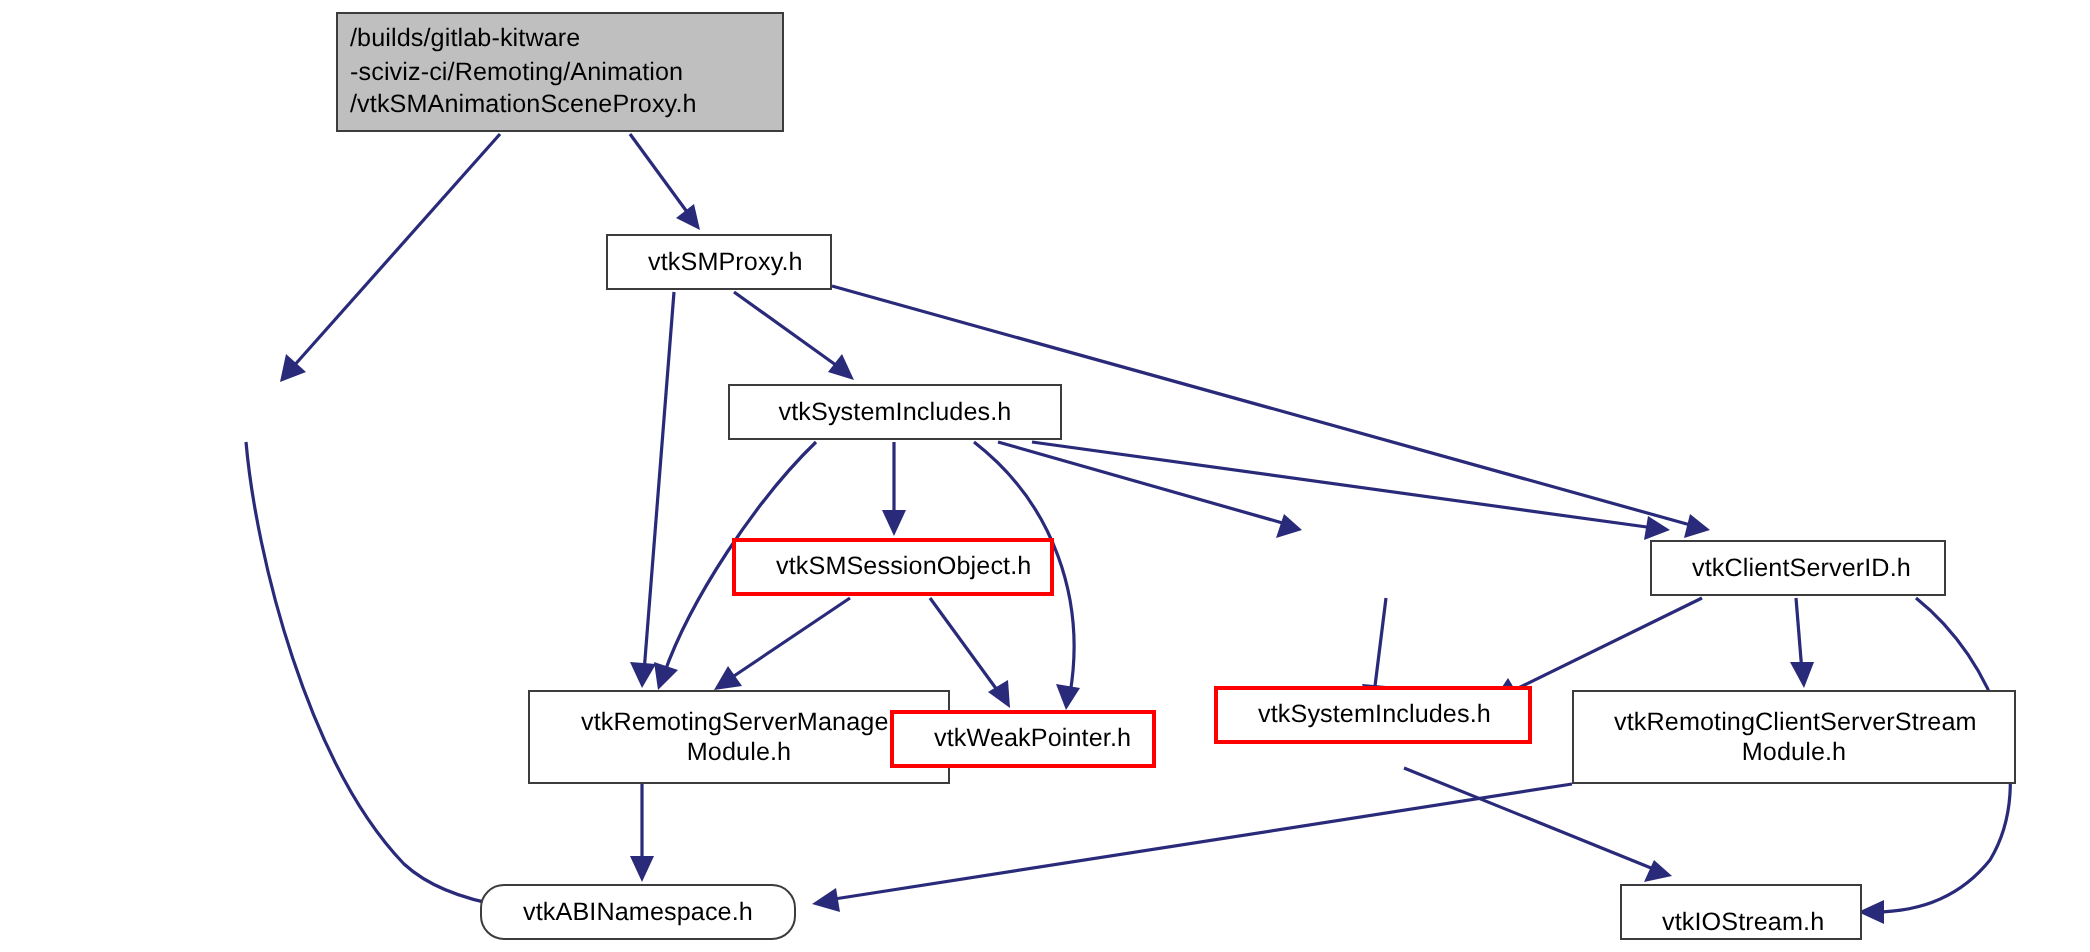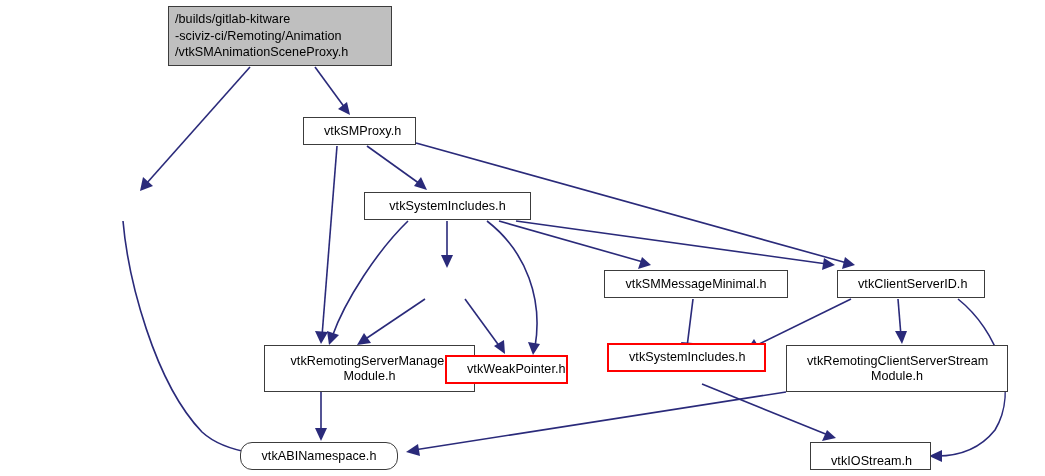--- a/index.html
+++ b/index.html
@@ -183,35 +183,35 @@
 
   <div class="node-box" style="left:303px; top:117px; width:113px; height:28px;">
     <span class="node-label">vtkSMProxy.h</span>
   </div>
 
 
   <div class="node-box" style="left:364px; top:192px; width:167px; height:28px;">
     <span class="node-label">vtkSystemIncludes.h</span>
   </div>
 
-
-  <div class="node-box" style="left:604px; top:270px; width:184px; height:28px;">
-    <span class="node-label">vtkSMMessageMinimal.h</span>
-  </div>
-
-  <div class="node-box" style="left:825px; top:270px; width:148px; height:28px;margin-left:12px;">
+  <div class="node-box red" style="left:366px; top:269px; width:161px; height:29px;">
+    <span class="node-label">vtkSMSessionObject.h</span>
+  </div>
+
+
+  <div class="node-box" style="left:825px; top:270px; width:148px; height:28px;">
     <span class="node-label">vtkClientServerID.h</span>
   </div>
 
   <div class="node-box" style="left:216px; top:345px; width:211px; height:47px;margin-left:48px;">
     <span class="node-label">vtkRemotingServerManager
 Module.h</span>
   </div>
 
-  <div class="node-box red" style="left:445px; top:355px; width:123px; height:29px;">
+  <div class="node-box red" style="left:445px; top:355px; width:133px; height:29px;">
     <span class="node-label">vtkWeakPointer.h</span>
   </div>
 
   <div class="node-box red" style="left:607px; top:343px; width:159px; height:29px;">
     <span class="node-label">vtkSystemIncludes.h</span>
   </div>
 
   <div class="node-box" style="left:786px; top:345px; width:222px; height:47px;">
     <span class="node-label">vtkRemotingClientServerStream
 Module.h</span>

